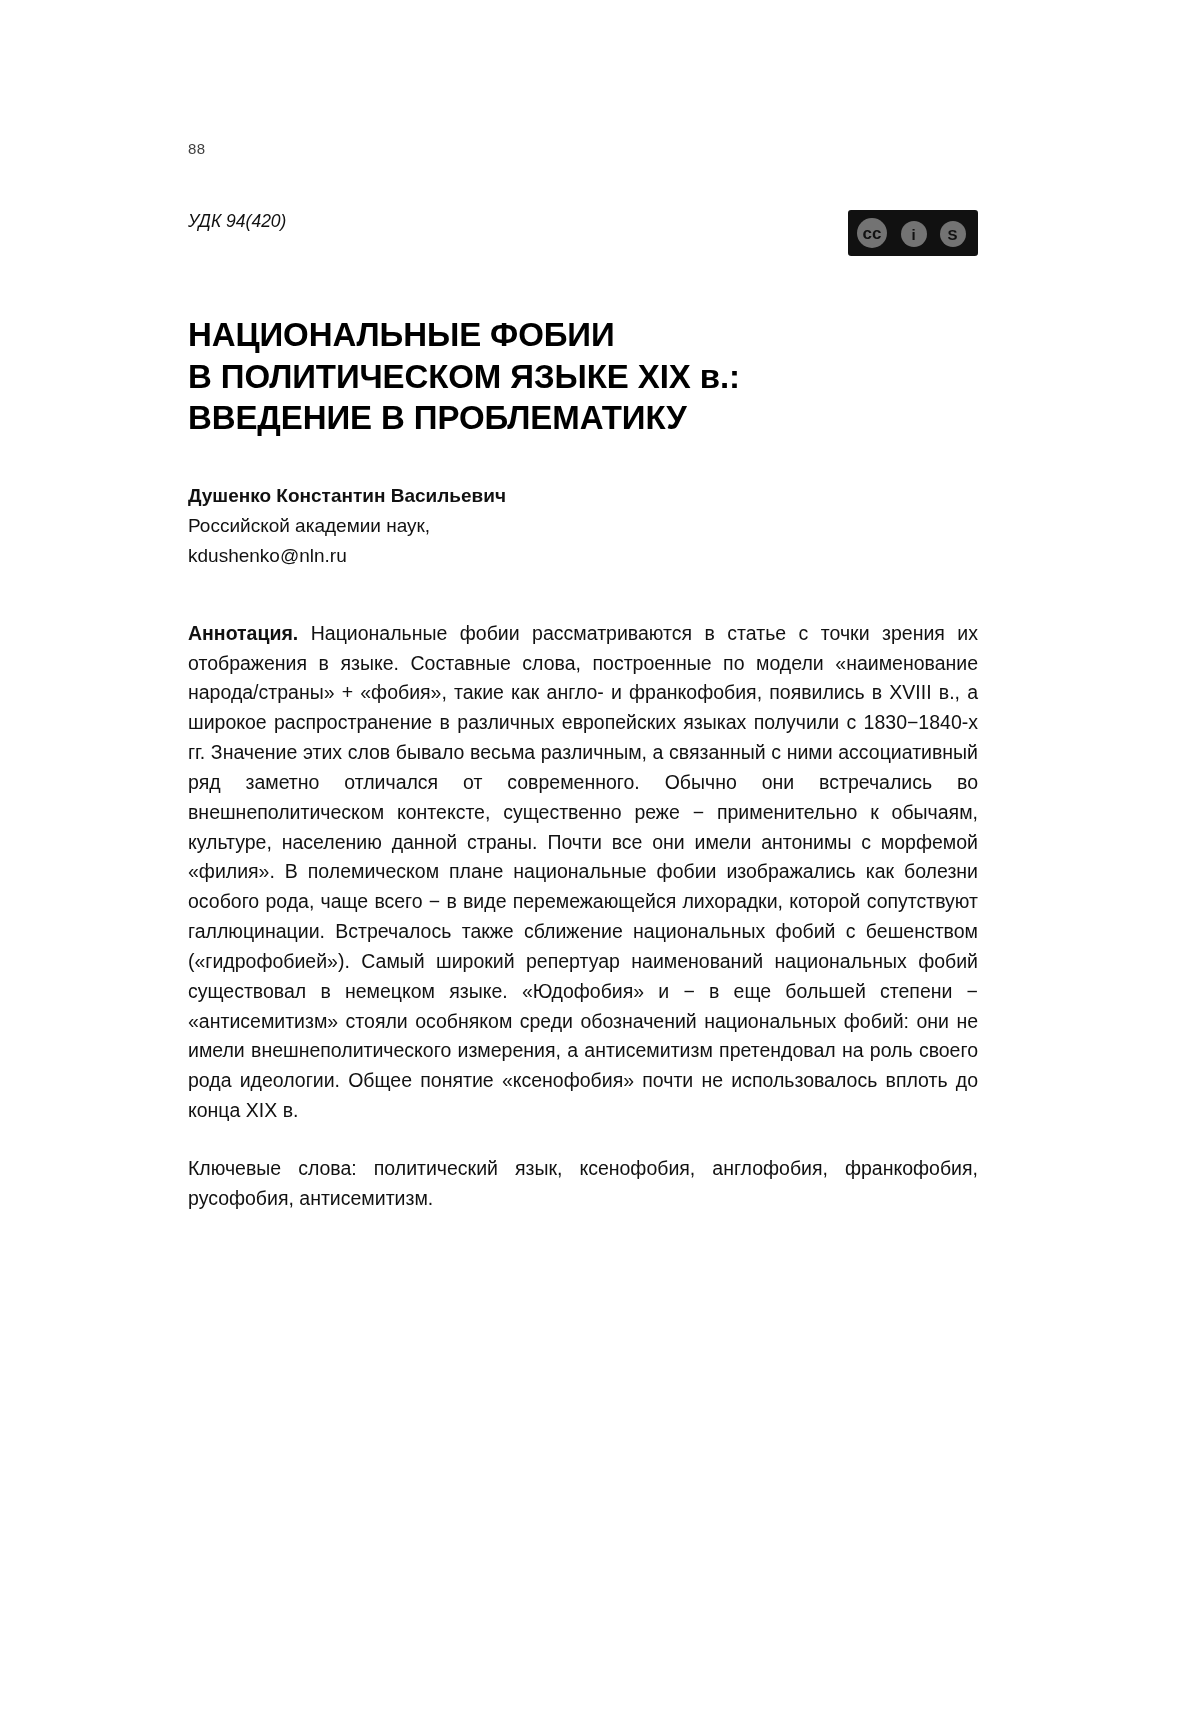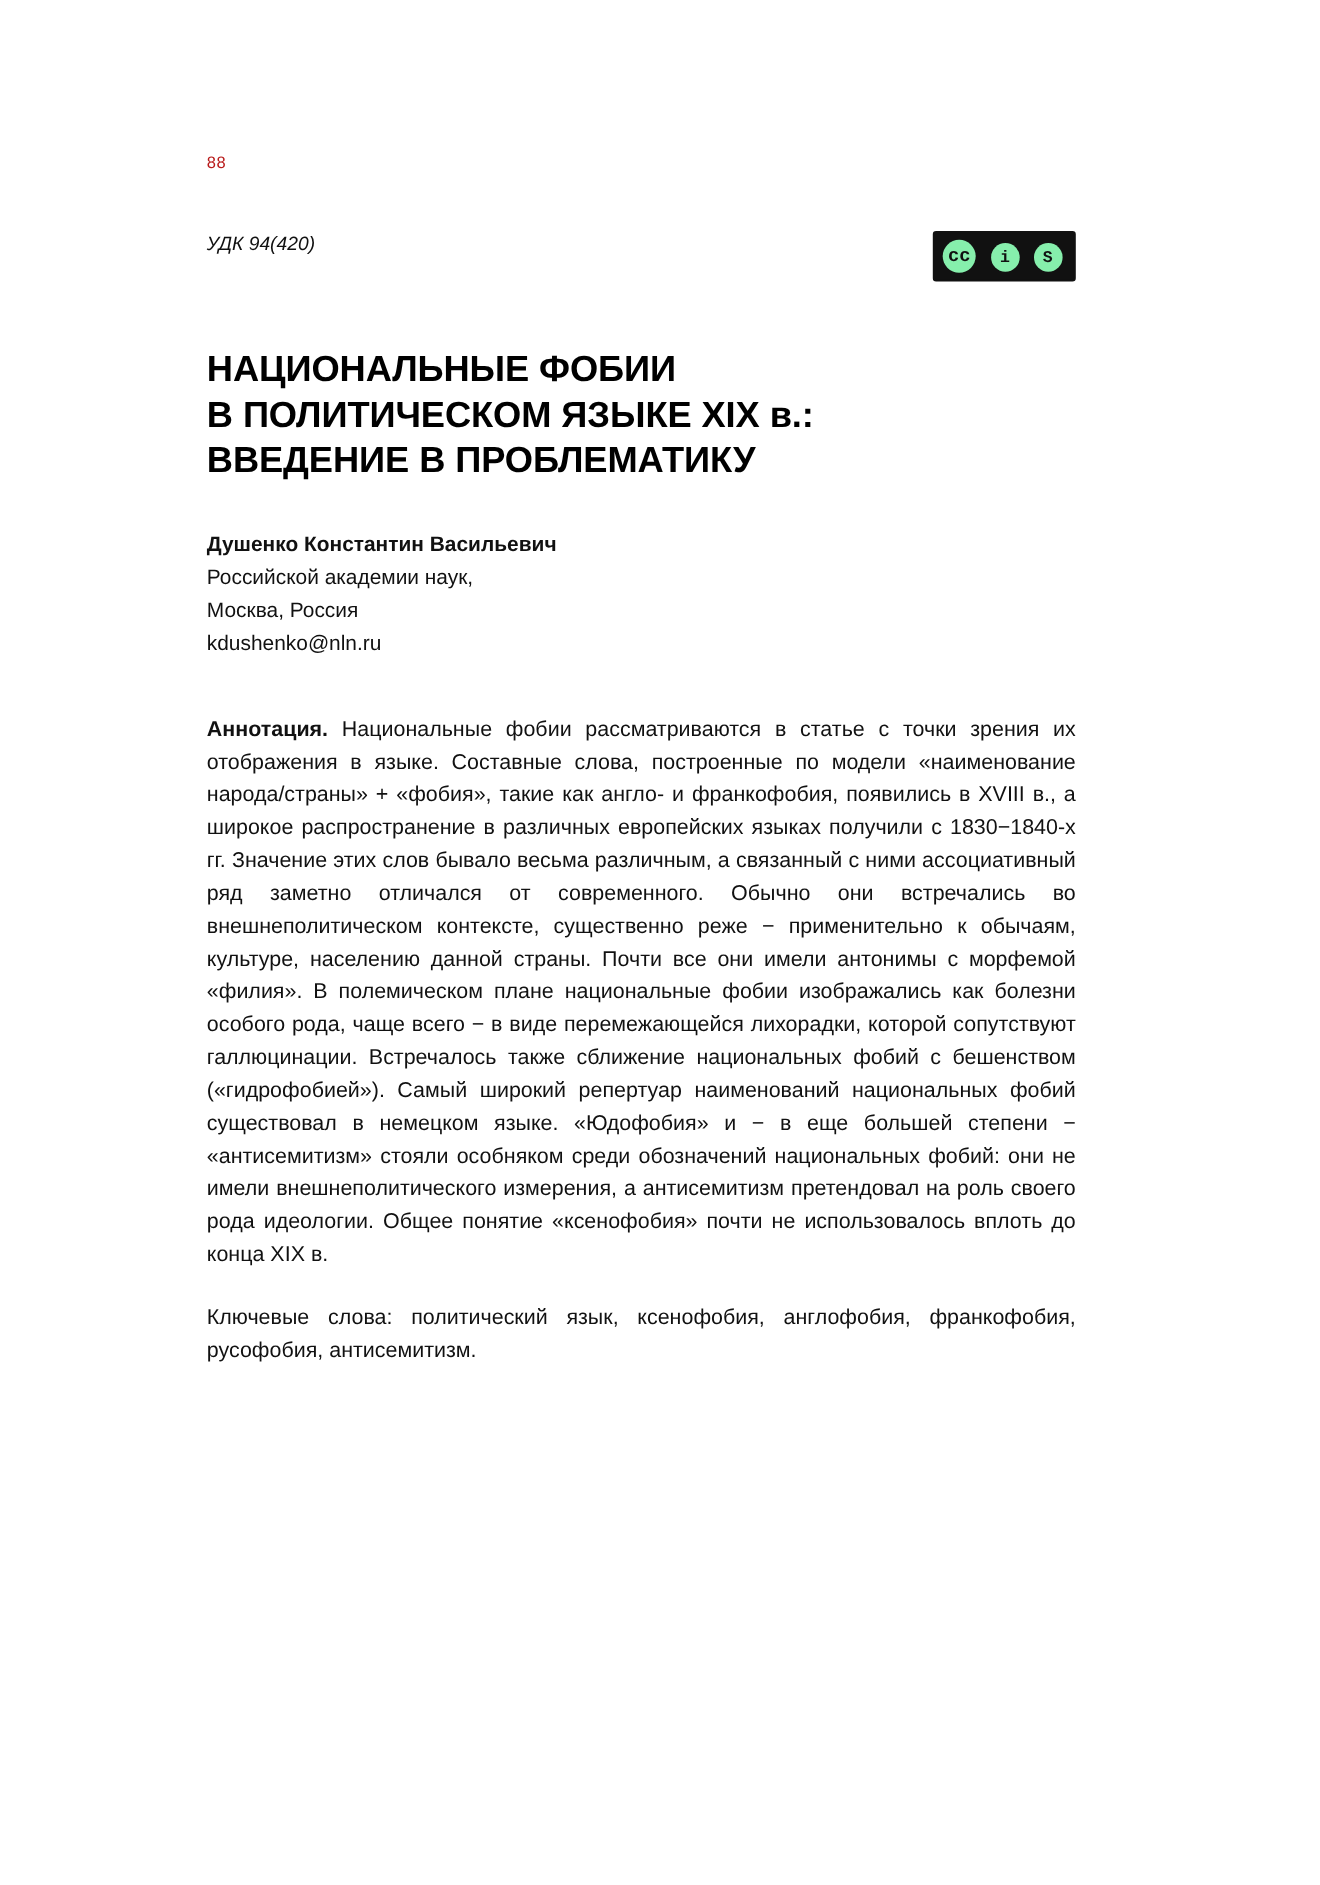--- a/index.html
+++ b/index.html
@@ -29,21 +29,21 @@
     width: 790px;
   }
 
   
   .runhead {
     display: flex;
     align-items: baseline;
     justify-content: space-between;
     font-size: 14.5px;
     letter-spacing: 1.6px;
-    color: #b91c1c;
+    color: #404040;
     height: 22px;
   }
   .runhead .folio {
     font-size: 15px;
     letter-spacing: 0.5px;
     font-weight: 400;
   }
   .runhead .journal {
     flex: 1;
     text-align: center;
@@ -88,26 +88,26 @@
     height: 100%;
     display: flex;
     align-items: center;
     justify-content: space-around;
     padding-right: 4px;
   }
   .cc-circle {
     width: 30px;
     height: 30px;
     border-radius: 50%;
-    background: #86efac;
+    background: #737373;
     color: #111;
     display: flex;
     align-items: center;
     justify-content: center;
-    font-family: Liberation Mono, monospace;
+    font-family: Liberation Sans, sans-serif;
     font-size: 17px;
     font-weight: 700;
     line-height: 1;
     position: relative;
   }
   .cc-circle.small { width: 26px; height: 26px; font-size: 15px; }
   .cc-item {
     position: relative;
     display: flex;
     flex-direction: column;
@@ -194,21 +194,20 @@
 
     <h1 class="title">
       <span class="line">НАЦИОНАЛЬНЫЕ ФОБИИ</span>
       <span class="line">В ПОЛИТИЧЕСКОМ ЯЗЫКЕ XIX в.:</span>
       <span class="line">ВВЕДЕНИЕ В ПРОБЛЕМАТИКУ</span>
     </h1>
 
     <div class="author-block">
       <span class="author-line author-name">Душенко Константин Васильевич</span>
       <span class="author-line">Российской академии наук,</span>
-      <span class="author-line">Москва, Россия</span>
       <span class="author-line">kdushenko@nln.ru</span>
     </div>
 
     <p class="abstract">
       <span class="lead">Аннотация.</span><span> Национальные фобии рассматриваются в статье с точки зрения их отображения в языке. Составные слова, построенные по модели «наименование народа/страны» + «фобия», такие как англо- и франкофобия, появились в XVIII в., а широкое распространение в различных европейских языках получили с 1830−1840-х гг. Значение этих слов бывало весьма различным, а связанный с ними ассоциативный ряд заметно отличался от современного. Обычно они встречались во внешнеполитическом контексте, существенно реже − применительно к обычаям, культуре, населению данной страны. Почти все они имели антонимы с морфемой «филия». В полемическом плане национальные фобии изображались как болезни особого рода, чаще всего − в виде перемежающейся лихорадки, которой сопутствуют галлюцинации. Встречалось также сближение национальных фобий с бешенством («гидрофобией»). Самый широкий репертуар наименований национальных фобий существовал в немецком языке. «Юдофобия» и − в еще большей степени − «антисемитизм» стояли особняком среди обозначений национальных фобий: они не имели внешнеполитического измерения, а антисемитизм претендовал на роль своего рода идеологии. Общее понятие «ксенофобия» почти не использовалось вплоть до конца XIX в.</span>
     </p>
 
     <p class="keywords">
       <span class="lead">Ключевые слова:</span><span> политический язык, ксенофобия, англофобия, франкофобия, русофобия, антисемитизм.</span>
     </p>

